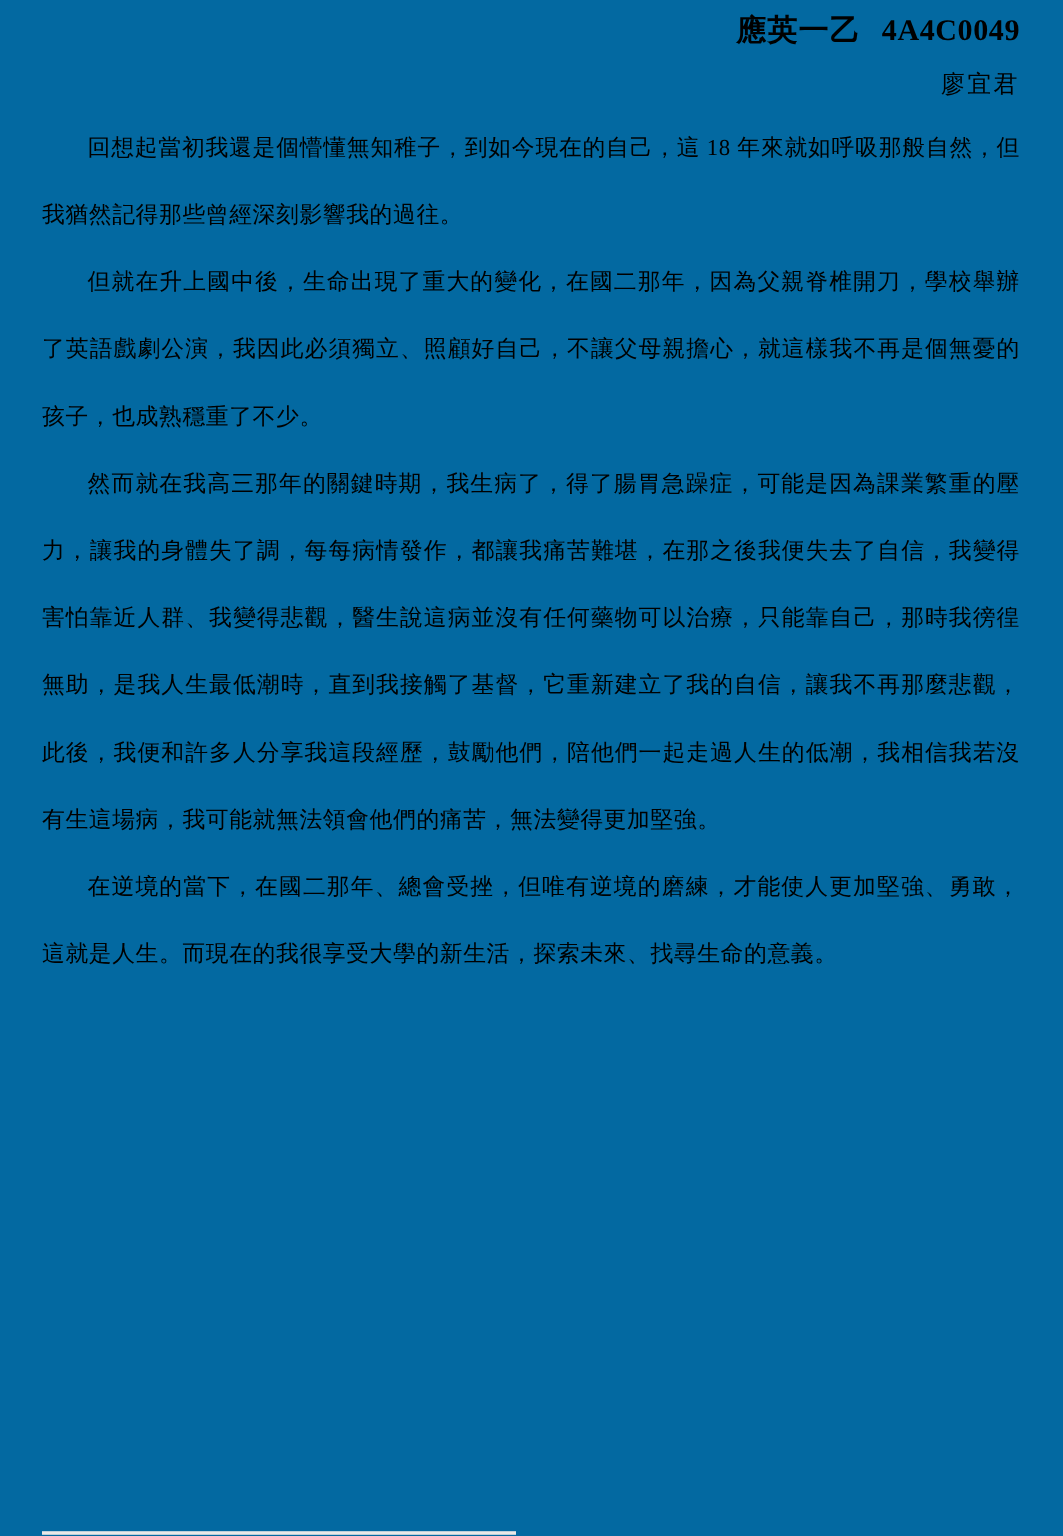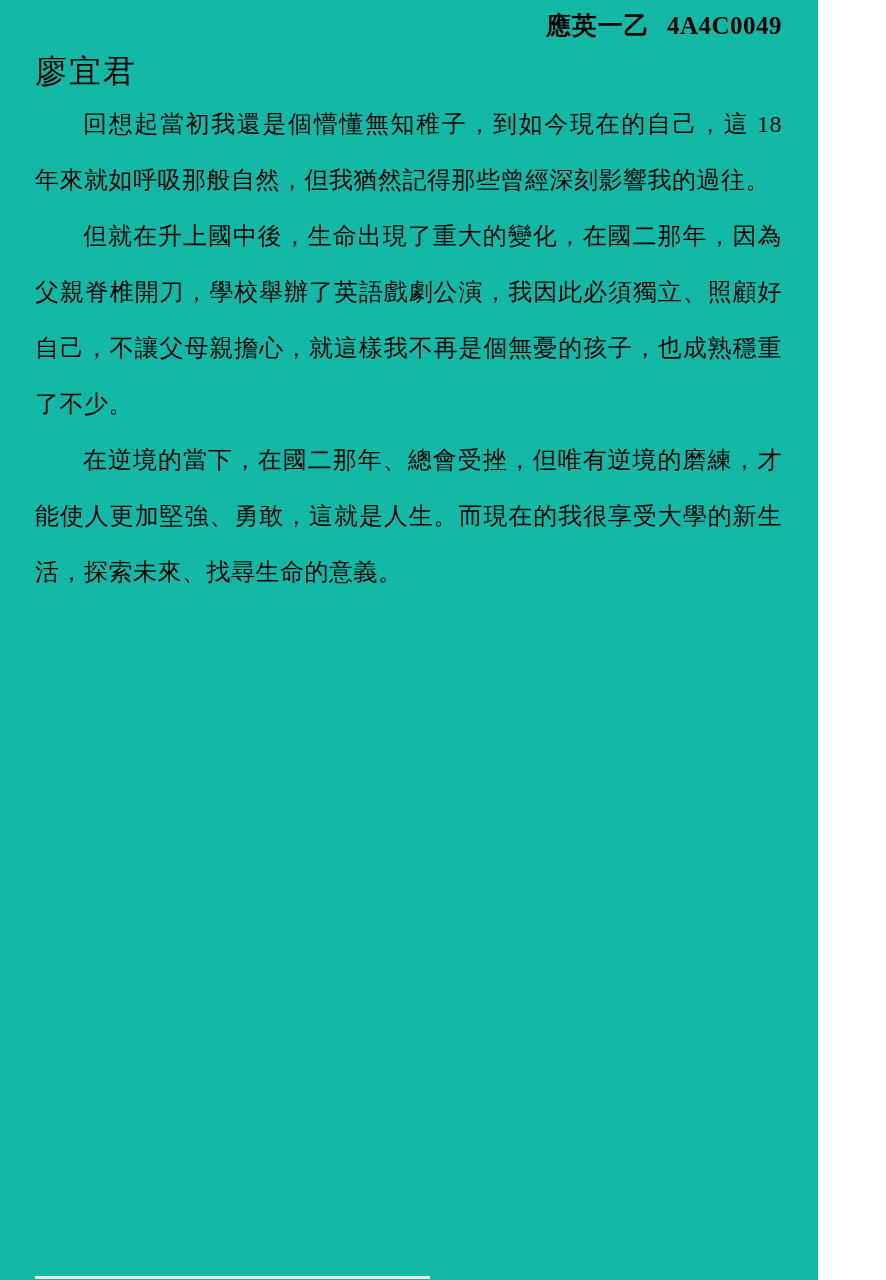--- a/index.html
+++ b/index.html
@@ -9,47 +9,47 @@
   }
   body {
     width: 886px;
     height: 1280px;
     overflow: hidden;
     font-family: "Liberation Serif", "DejaVu Serif", serif;
     color: #000000;
   }
   .page {
     box-sizing: border-box;
-    width: 818px;
+    width: 886px;
     height: 1280px;
     padding: 6px 36px 0 35px;
     position: relative;
-    background: #14b8a6;
+    background: #0369a1;
   }
   .doc-header {
     text-align: right;
     font-weight: bold;
     font-size: 25px;
     line-height: 40px;
     letter-spacing: 1px;
     white-space: nowrap;
   }
   .doc-header .student-id {
     margin-left: 10px;
     letter-spacing: 0.5px;
   }
   .doc-author {
-    text-align: left;
-    font-size: 32px;
+    text-align: right;
+    font-size: 20px;
     line-height: 50px;
     letter-spacing: 2px;
   }
   .doc-body p {
     margin: 0;
-    font-size: 24px;
+    font-size: 19px;
     line-height: 56px;
     text-align: justify;
     text-indent: 2em;
     letter-spacing: 0.5px;
   }
   .word-count {
     font-size: 24px;
     line-height: 56px;
     text-align: left;
     letter-spacing: 0.5px;
@@ -71,20 +71,21 @@
   <div class="doc-header">
     <span>應英一乙</span>
     <span class="student-id">4A4C0049</span>
   </div>
 
   <div class="doc-author">廖宜君</div>
 
   <div class="doc-body">
     <p>回想起當初我還是個懵懂無知稚子，到如今現在的自己，這 18 年來就如呼吸那般自然，但我猶然記得那些曾經深刻影響我的過往。</p>
     <p>但就在升上國中後，生命出現了重大的變化，在國二那年，因為父親脊椎開刀，學校舉辦了英語戲劇公演，我因此必須獨立、照顧好自己，不讓父母親擔心，就這樣我不再是個無憂的孩子，也成熟穩重了不少。</p>
+    <p>然而就在我高三那年的關鍵時期，我生病了，得了腸胃急躁症，可能是因為課業繁重的壓力，讓我的身體失了調，每每病情發作，都讓我痛苦難堪，在那之後我便失去了自信，我變得害怕靠近人群、我變得悲觀，醫生說這病並沒有任何藥物可以治療，只能靠自己，那時我徬徨無助，是我人生最低潮時，直到我接觸了基督，它重新建立了我的自信，讓我不再那麼悲觀，此後，我便和許多人分享我這段經歷，鼓勵他們，陪他們一起走過人生的低潮，我相信我若沒有生這場病，我可能就無法領會他們的痛苦，無法變得更加堅強。</p>
     <p>在逆境的當下，在國二那年、總會受挫，但唯有逆境的磨練，才能使人更加堅強、勇敢，這就是人生。而現在的我很享受大學的新生活，探索未來、找尋生命的意義。</p>
   </div>
 
   <div class="word-count">
     
   </div>
 
   <div class="page-edge-artifact"></div>
 
 </div>

